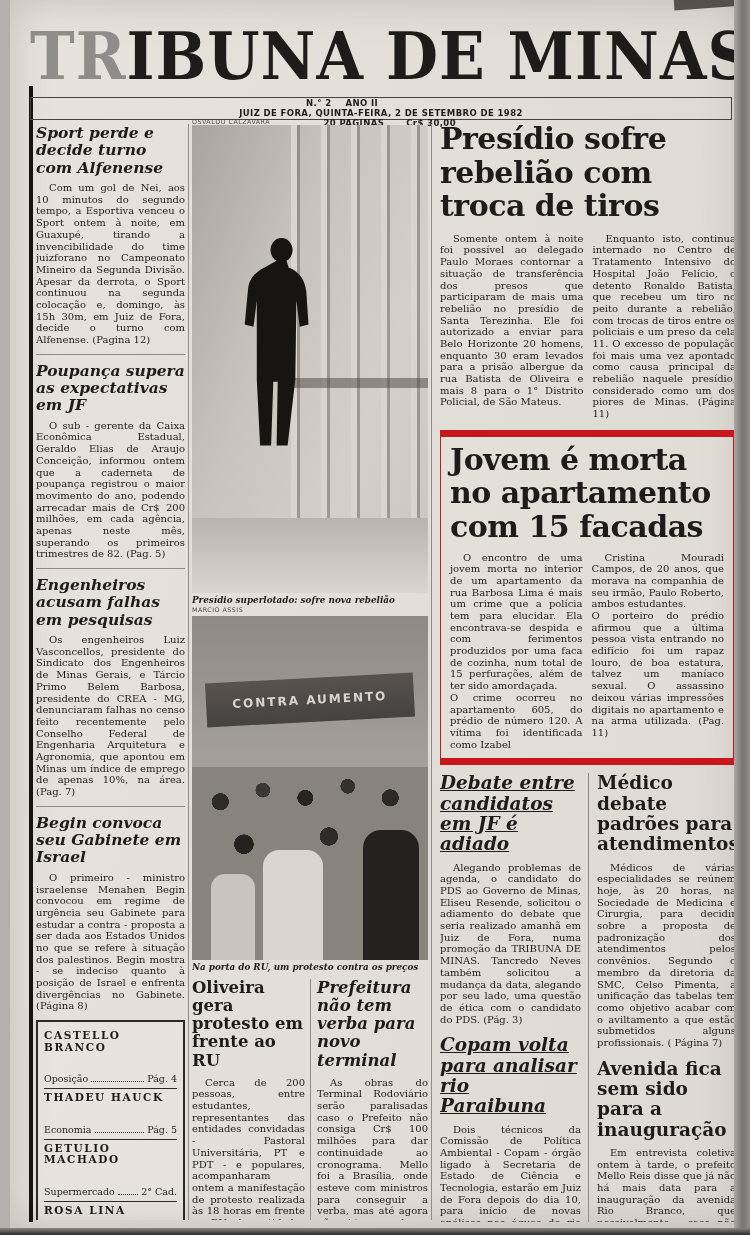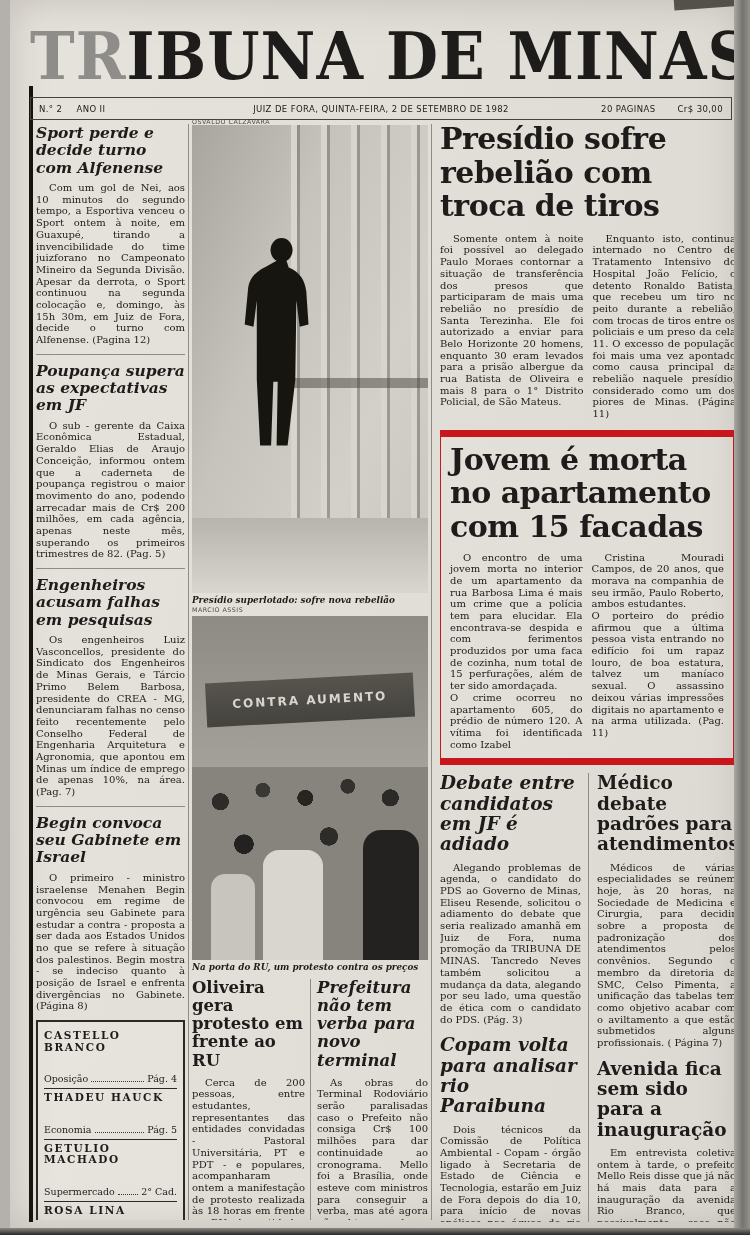--- a/index.html
+++ b/index.html
@@ -23,22 +23,22 @@
   .left-rule { position:absolute; left:29px; top:86px; width:4px; height:1136px; background:#15140f; }
   .corner-smudge { position:absolute; right:6px; top:-4px; width:70px; height:12px;
     background:#34322e; transform:rotate(-4deg); opacity:.8; }
 
   
   .masthead { position:absolute; left:30px; top:26px; width:702px; text-align:center; }
   .masthead h1 { font-size:60px; font-weight:bold; letter-spacing:1px; line-height:1;
     transform:scaleY(1.08); white-space:nowrap; }
   .datebar { position:absolute; left:30px; top:97px; width:702px; height:23px;
     border:1px solid #44423e; display:flex; align-items:center;
-    font-family:"DejaVu Sans", sans-serif; font-size:8.5px; font-weight:normal; letter-spacing:.4px;
-    padding:0 8px; }
+    font-family:"DejaVu Sans", sans-serif; font-size:8.5px; font-weight:bold; letter-spacing:.4px;
+    padding:0 8px;flex-direction:column; }
   .datebar .issue-group { display:flex; gap:14px; width:150px; }
   .datebar .dateline { flex:1; text-align:center; }
   .datebar .right-group { display:flex; gap:22px; width:150px; justify-content:flex-end; }
 
   
   .vsep { position:absolute; width:1px; background:#8f8c86; }
 
   
   .atitle { font-weight:bold; font-style:italic; font-size:15.5px; line-height:1.12; margin-bottom:6px; }
   .abody  { font-size:10px; line-height:1.17; text-align:justify; text-indent:13px; white-space:pre-line; }
@@ -112,21 +112,21 @@
   .twocol .col { width:50%; }
 
   .redbox { border:7px solid #c9161c; margin:10px 0 8px -6px; width:306px;
     padding:6px 9px 8px; background:rgba(255,255,255,.08); }
   .redbox .bighead { margin-bottom:8px; }
 
   .subcols { display:flex; margin-top:2px; }
   .subcol { width:50%; padding-right:7px; }
   .subcol + .subcol { border-left:1px solid #8f8c86; padding:0 0 0 8px; }
   .subtitle { font-size:18.5px; font-weight:bold; line-height:1.1; margin:10px 0 7px; }
-  .subtitle.ital { font-style:italic; }
+  .subtitle.ital { font-style:italic;text-decoration:underline; }
 
   .photo3wrap { margin:10px 0 0 18px; width:278px; border:1px solid #44423e; background:#d6d3cc; }
   .photo3 { position:relative; width:100%; height:142px; overflow:hidden;
     background:linear-gradient(#dcd9d2 0 28%, #b8b5ae 28% 100%); }
   .photo3 .lattice { position:absolute; left:0; top:22%; width:100%; height:42%;
     background:
       repeating-linear-gradient(62deg, transparent 0 11px, #6f6d68 11px 14px),
       repeating-linear-gradient(-62deg, transparent 0 11px, #7b7974 11px 14px),
       linear-gradient(#c4c1ba,#a5a29b); }
   .photo3 .beam { position:absolute; left:0; top:16%; width:100%; height:7px; background:#55534e; }

